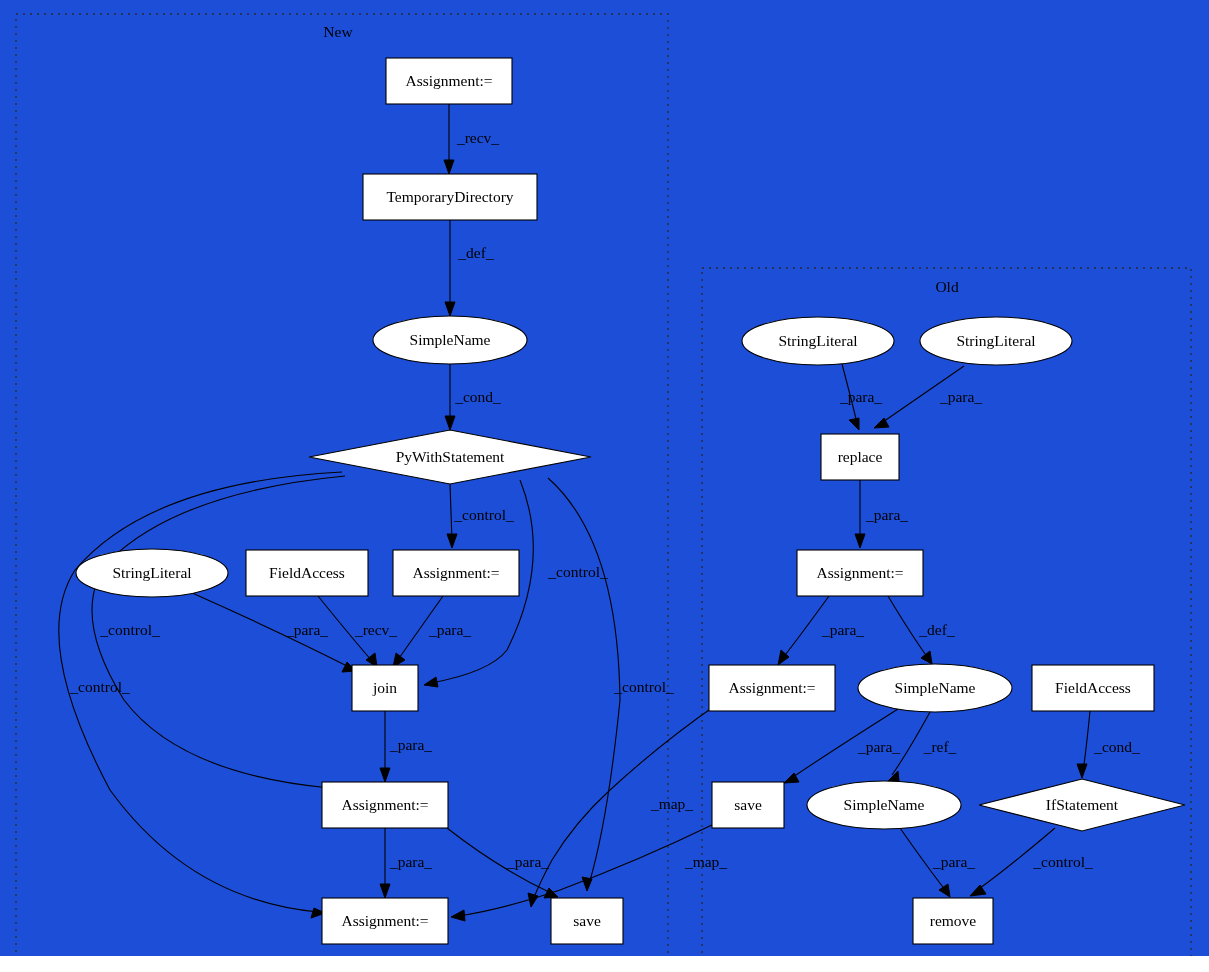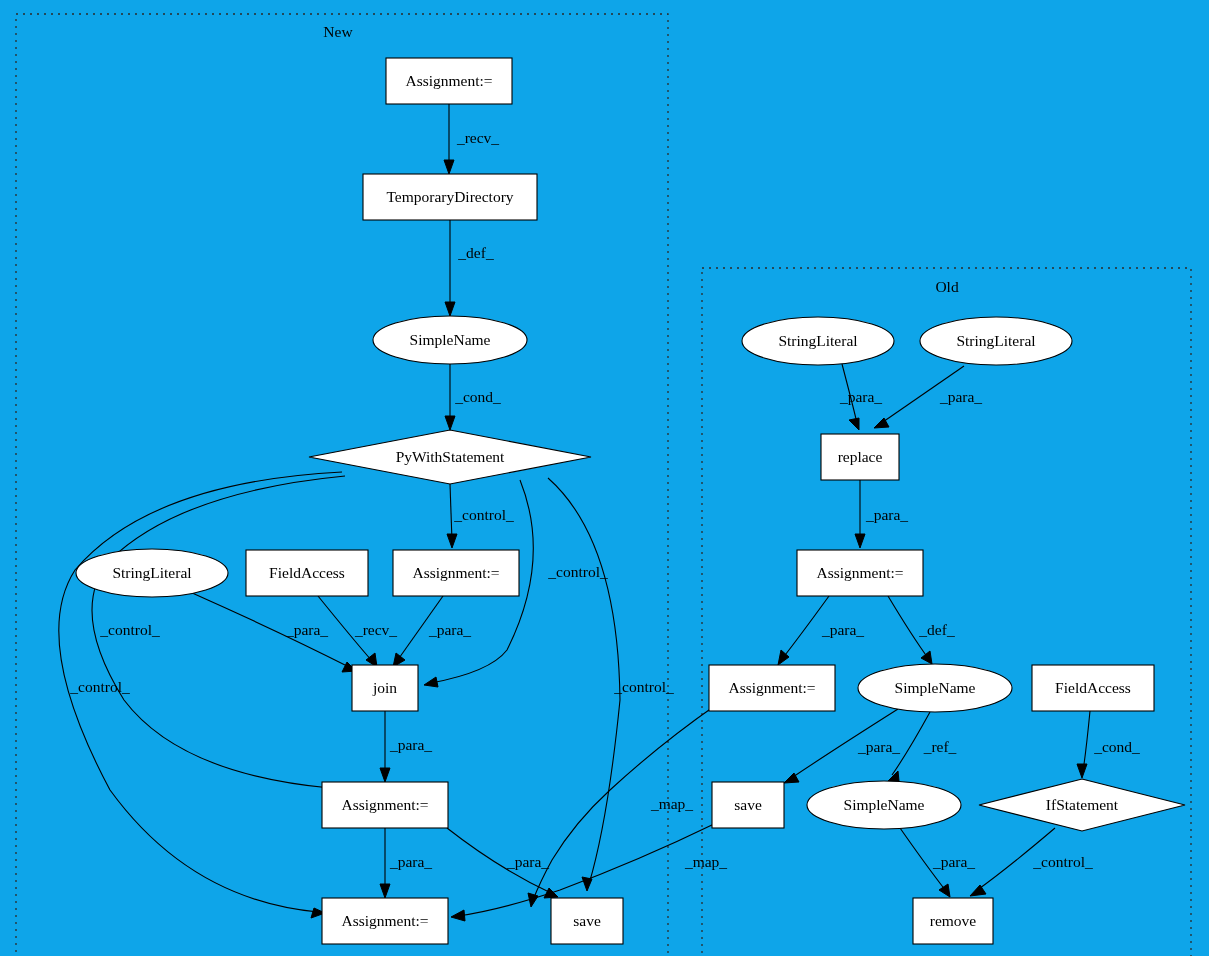--- a/index.html
+++ b/index.html
@@ -4,21 +4,21 @@
 <style>
   html, body {
     margin: 0;
     padding: 0;
     background: #ffffff;
   }
   #graph-root {
     position: relative;
     width: 1209px;
     height: 956px;
-    background: #0ea5e9;
+    background: #1d4ed8;
     font-family: "Liberation Serif", "DejaVu Serif", serif;
   }
   svg { display: block; }
   .node-shape {
     fill: #ffffff;
     stroke: #000000;
     stroke-width: 1.1;
   }
   .node-label {
     font-family: "Liberation Serif", "DejaVu Serif", serif;

